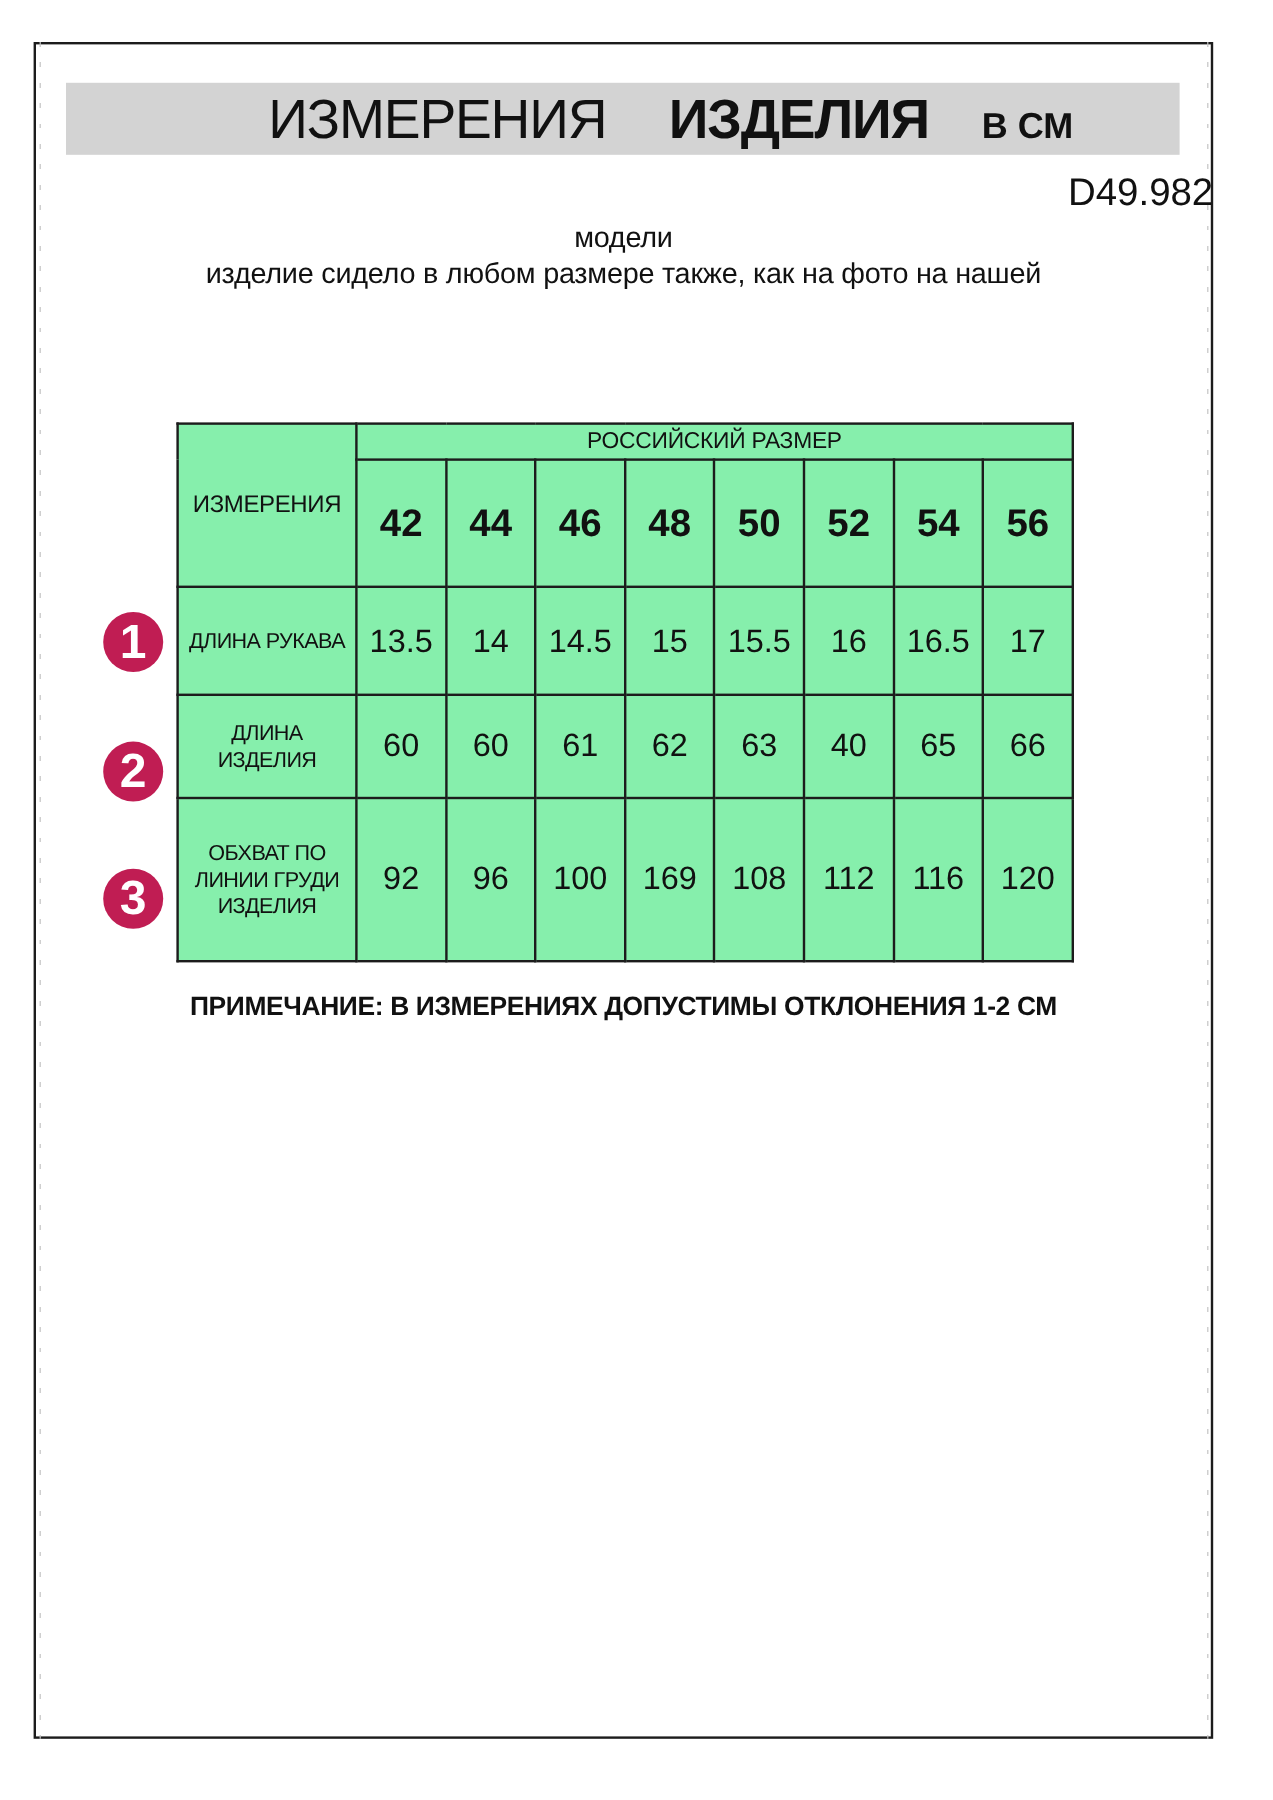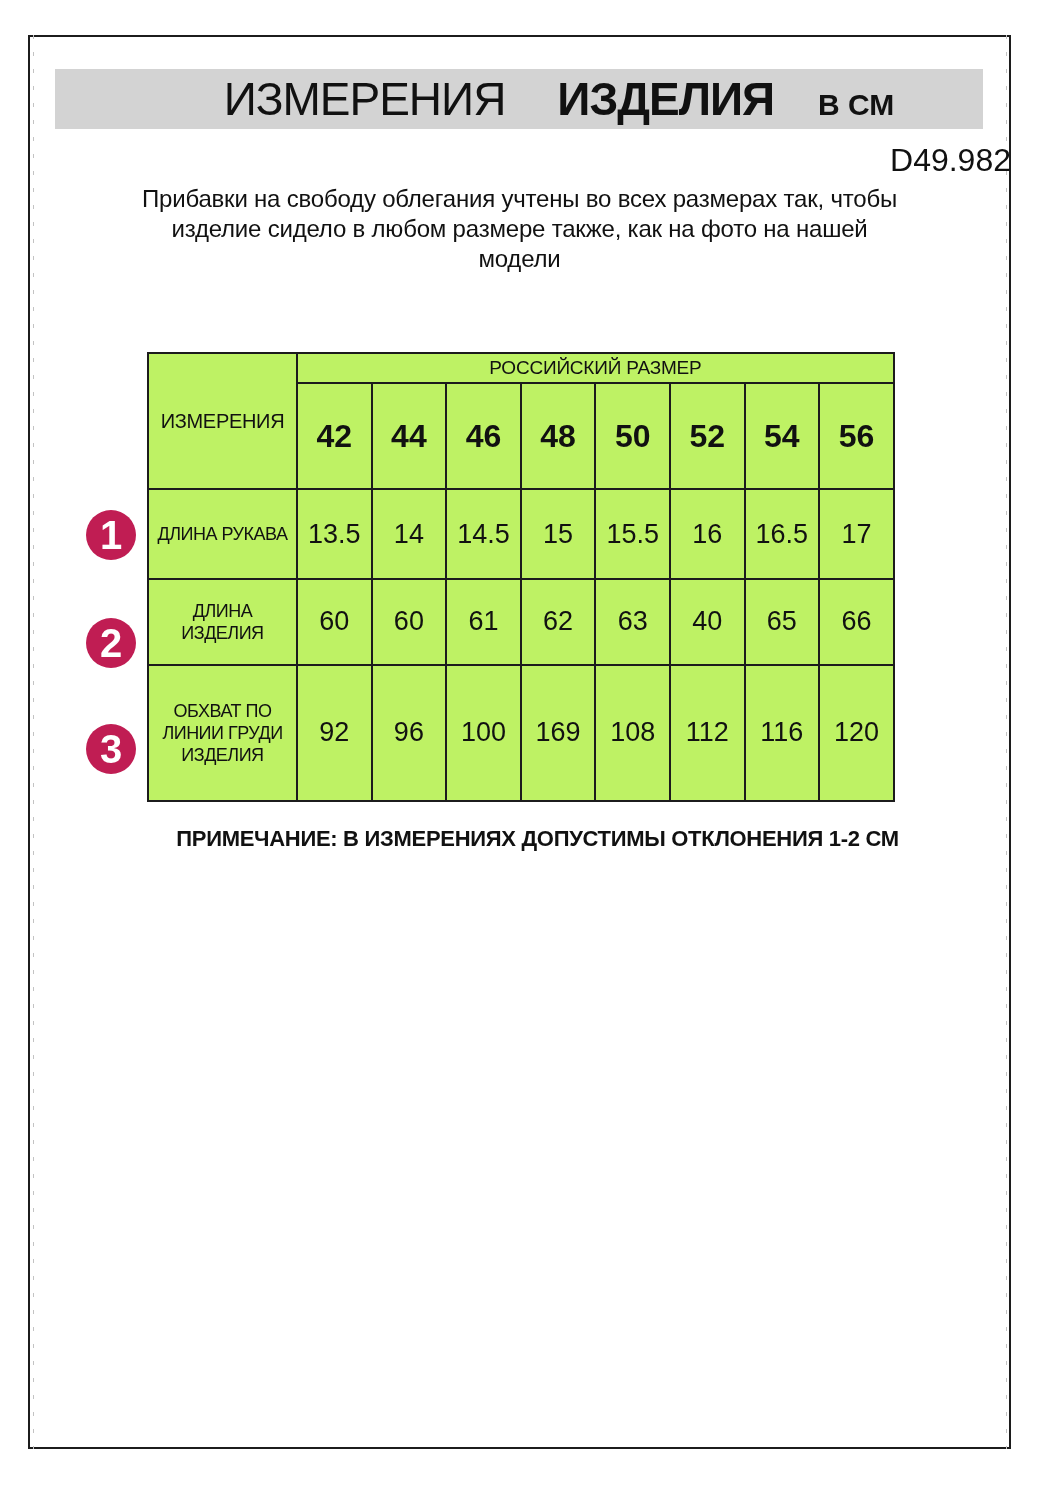--- a/index.html
+++ b/index.html
@@ -100,21 +100,21 @@
     width: 746px;
     height: 450px;
     border-collapse: collapse;
     table-layout: fixed;
   }
   table.meas td {
     border: 2px solid var(--line, #1c1c1c);
     text-align: center;
     vertical-align: middle;
     padding: 0;
-    background: #bef264;
+    background: #86efac;
   }
   td.corner { font-size: 20px; letter-spacing: -0.3px; }
   td.group  { font-size: 19px; letter-spacing: -0.2px; height: 26px; }
   td.size   { font-size: 32px; font-weight: 700; padding-bottom: 12px; }
   td.rowlabel { font-size: 18px; letter-spacing: -0.5px; line-height: 22px; }
   td.rowlabel div { white-space: nowrap; }
   td.val    { font-size: 27px; }
 
   
   .badge {
@@ -138,44 +138,42 @@
 
   .note {
     position: absolute;
     left: 28px;
     top: 826px;
     width: 983px;
     text-align: center;
     font-size: 22px;
     font-weight: 700;
     letter-spacing: -0.3px;
-    padding-left: 18px;
   }
 </style>
 </head>
 <body>
 
 <div class="page">
 
   <div class="frame"></div>
   <div class="dash-v left"></div>
   <div class="dash-v right"></div>
 
   <div class="band">
     <span class="t-main">ИЗМЕРЕНИЯ</span>
     <span class="t-bold">ИЗДЕЛИЯ</span>
     <span class="t-units">В СМ</span>
   </div>
 
   <div class="code">D49.982</div>
 
   <div class="desc">
-    <div>Прибавки на свободу облегания учтены во всех размерах так, чтобы</div>
+    <div>модели</div>
     <div>изделие сидело в любом размере также, как на фото на нашей</div>
-    <div>модели</div>
   </div>
 
   <div class="badge b1">1</div>
   <div class="badge b2">2</div>
   <div class="badge b3">3</div>
 
   <table class="meas">
     <colgroup>
       <col style="width:149px">
       <col style="width:74.6px">

